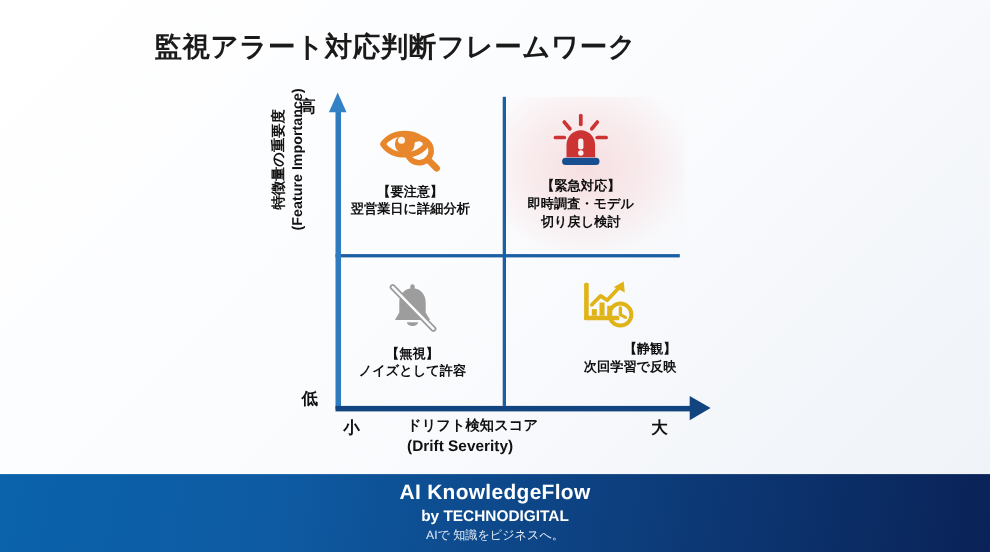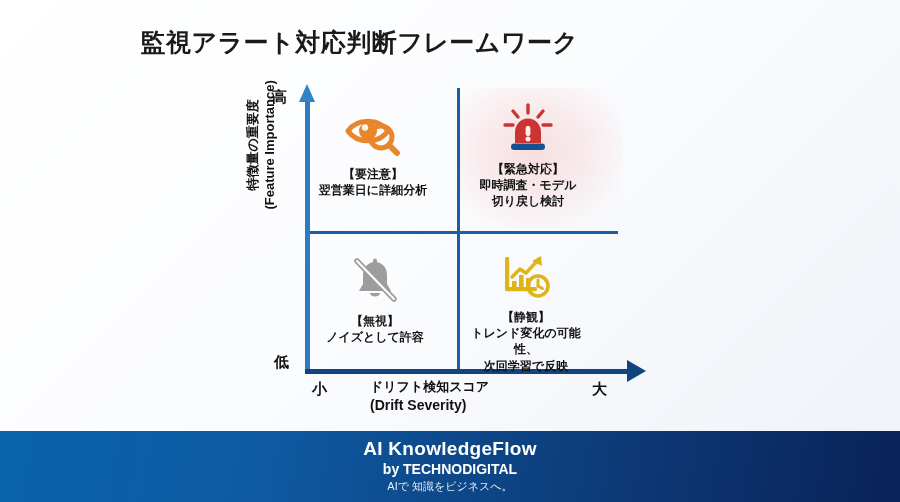--- a/index.html
+++ b/index.html
@@ -191,21 +191,21 @@
     color: #111111;
     line-height: 1.35;
   }
   .cell .cap .hl {
     display: block;
   }
 
   #cell-caution { left: 310px; top: 105px; }
   #cell-urgent  { left: 465px; top: 100px; }
   #cell-ignore  { left: 312px; top: 252px; }
-  #cell-watch   { left: 463px; top: 248px; }
+  #cell-watch   { left: 489px; top: 248px; text-align: right; }
 
   
   .footer {
     position: absolute;
     left: 0;
     top: 431px;
     width: 900px;
     height: 71px;
     background: linear-gradient(100deg, #0a63ab 0%, #0e5ba3 28%, #0d3f7e 62%, #0a2257 100%);
     color: #ffffff;
@@ -329,21 +329,20 @@
         </g>
         <polyline points="13,24 21,16 27,20 40,6" fill="none" stroke="#e0b419" stroke-width="3.4" stroke-linecap="round" stroke-linejoin="round"></polyline>
         <polygon points="42,3 43,13 33,8" fill="#e0b419"></polygon>
         <circle cx="39" cy="33" r="10" fill="none" stroke="#e0b419" stroke-width="3.6"></circle>
         <line x1="39" y1="27" x2="39" y2="33" stroke="#e0b419" stroke-width="3" stroke-linecap="round"></line>
         <line x1="39" y1="33" x2="43.5" y2="35.5" stroke="#e0b419" stroke-width="3" stroke-linecap="round"></line>
       </svg>
     </div>
     <div class="cap">
       <span class="hl">【静観】</span>
-      <span class="hl">トレンド変化の可能性、</span>
       <span>次回学習で反映</span>
     </div>
   </div>
 
   <div class="footer">
     <div class="brand">AI KnowledgeFlow</div>
     <div class="by">by TECHNODIGITAL</div>
     <div class="tag">AIで 知識をビジネスへ。</div>
   </div>
 

